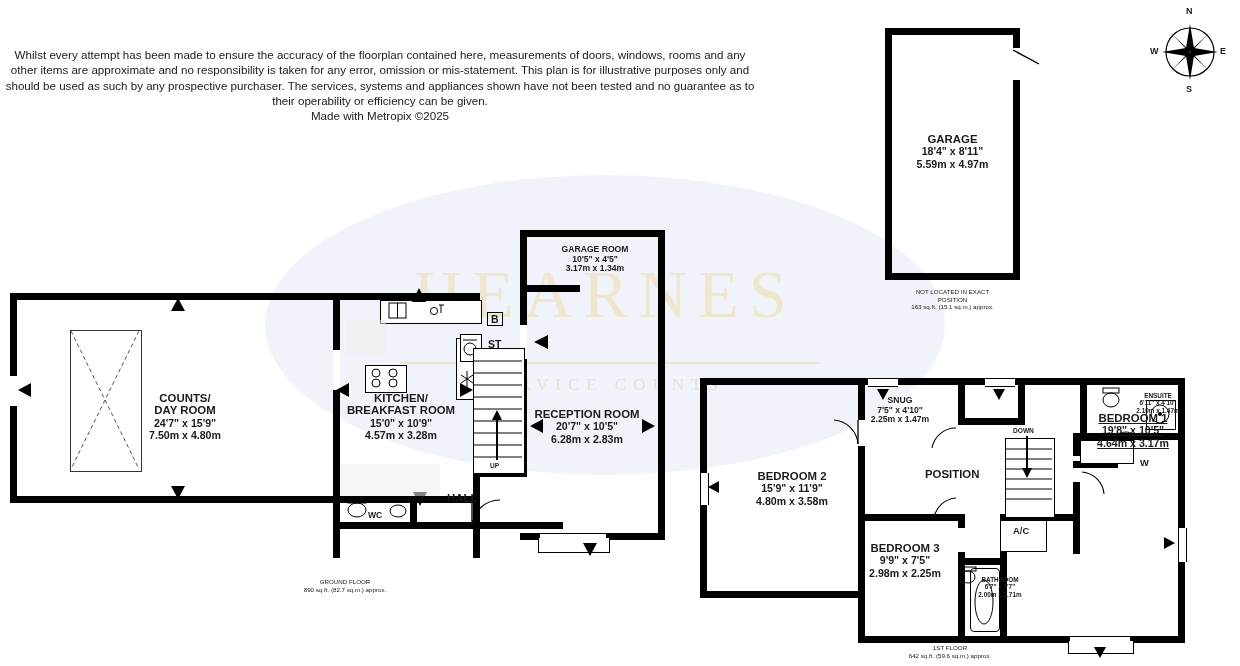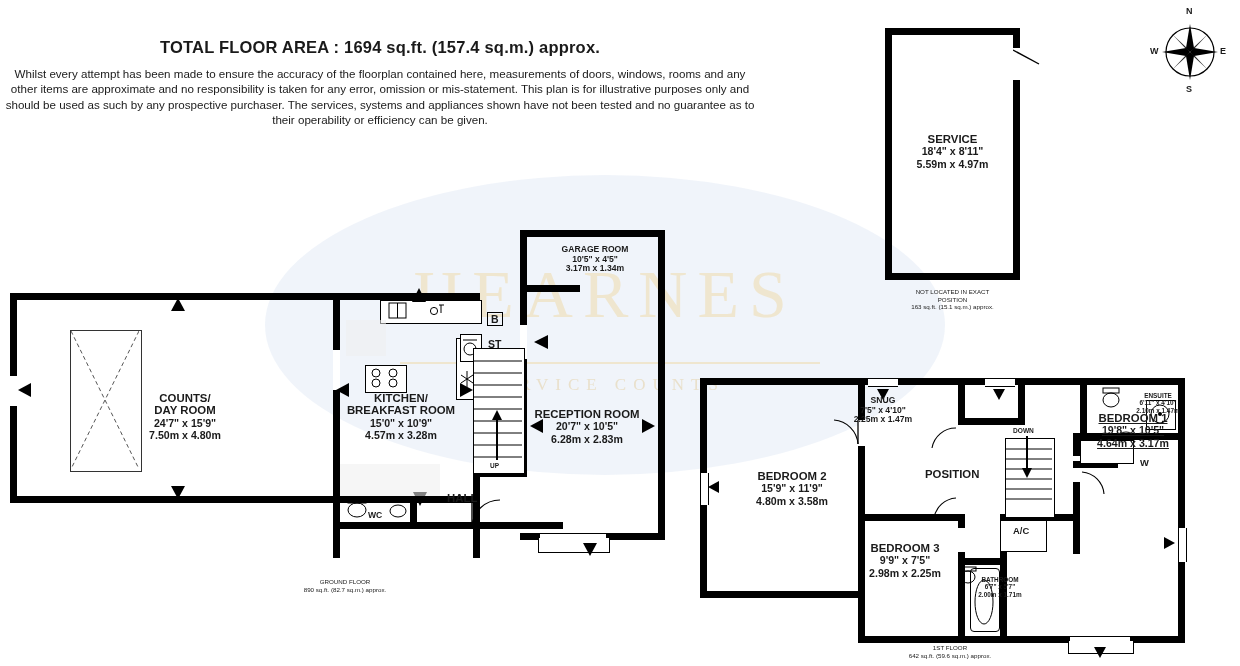--- a/index.html
+++ b/index.html
@@ -51,22 +51,22 @@
 </style>
 </head>
 <body>
 
 <div class="abs" id="watermark"></div>
 <div class="abs" id="wm-text">HEARNES</div>
 <div class="abs" id="wm-rule"></div>
 <div class="abs" id="wm-sub">SERVICE COUNTS</div>
 
 <div class="abs" id="header">
-  <div class="title">TOTAL FLOOR AREA : 1694 sq.ft. (157.4 sq.m.) approx.</div>
   <div class="disclaimer">Whilst every attempt has been made to ensure the accuracy of the floorplan contained here, measurements of doors, windows, rooms and any other items are approximate and no responsibility is taken for any error, omission or mis-statement. This plan is for illustrative purposes only and should be used as such by any prospective purchaser. The services, systems and appliances shown have not been tested and no guarantee as to their operability or efficiency can be given.</div>
+  <div class="madewith">Made with Metropix ©2025</div>
 </div>
 
 <div class="abs" id="compass">
   <svg width="84" height="84" viewBox="0 0 84 84">
     <circle cx="42" cy="44" r="24" fill="none" stroke="#000" stroke-width="1.2"></circle>
     <polygon points="42,16 46,40 42,44 38,40" fill="#000"></polygon>
     <polygon points="42,72 46,48 42,44 38,48" fill="#000"></polygon>
     <polygon points="14,44 38,40 42,44 38,48" fill="#000"></polygon>
     <polygon points="70,44 46,40 42,44 46,48" fill="#000"></polygon>
     <polygon points="24,26 40,41 42,44 39,42" fill="#000" opacity="0.85"></polygon>
@@ -88,21 +88,21 @@
   <div class="abs wall" style="left:0;top:245px;width:135px;height:7px;"></div>
 
   <div class="abs" style="left:128px;top:20px;width:7px;height:32px;background:#fff;"></div>
   <div class="abs" style="left:128px;top:20px;width:28px;height:32px;">
     <svg width="30" height="34">
         <path d="M0,2 L26,16" stroke="#000" stroke-width="1.4" fill="none"></path>
       </svg>
   </div>
 </div>
 <div class="abs lbl" style="left:860px;top:133px;width:185px;">
-  <div class="n">SERVICE</div>
+  <div class="n">GARAGE</div>
   <div class="d">18'4"  x 8'11"</div>
   <div class="d">5.59m  x 4.97m</div>
 </div>
 <div class="abs tiny" style="left:860px;top:288px;width:185px;">
   <div>NOT LOCATED IN EXACT</div>
   <div>POSITION</div>
   <div>163 sq.ft. (15.1 sq.m.) approx.</div>
 </div>
 
 <div class="abs" style="left:10px;top:230px;width:670px;height:340px;">
@@ -472,21 +472,21 @@
   <div class="d">9'9"  x 7'5"</div>
   <div class="d">2.98m  x 2.25m</div>
 </div>
 
 <div class="abs lbl" style="left:1053px;top:412px;width:160px;text-decoration:underline;">
   <div class="n">BEDROOM 1</div>
   <div class="d">19'8"  x 10'5"</div>
   <div class="d">4.64m  x 3.17m</div>
 </div>
 
-<div class="abs lbl" style="left:828px;top:396px;width:110px;">
+<div class="abs lbl" style="left:845px;top:396px;width:110px;">
   <div class="small-lbl">SNUG</div>
   <div class="small-lbl">7'5"  x 4'10"</div>
   <div class="small-lbl">2.25m  x 1.47m</div>
 </div>
 
 <div class="abs lbl" style="left:955px;top:576px;width:90px;">
   <div class="xsmall-lbl">BATHROOM</div>
   <div class="xsmall-lbl">6'7"  x 5'7"</div>
   <div class="xsmall-lbl">2.00m  x 1.71m</div>
 </div>

